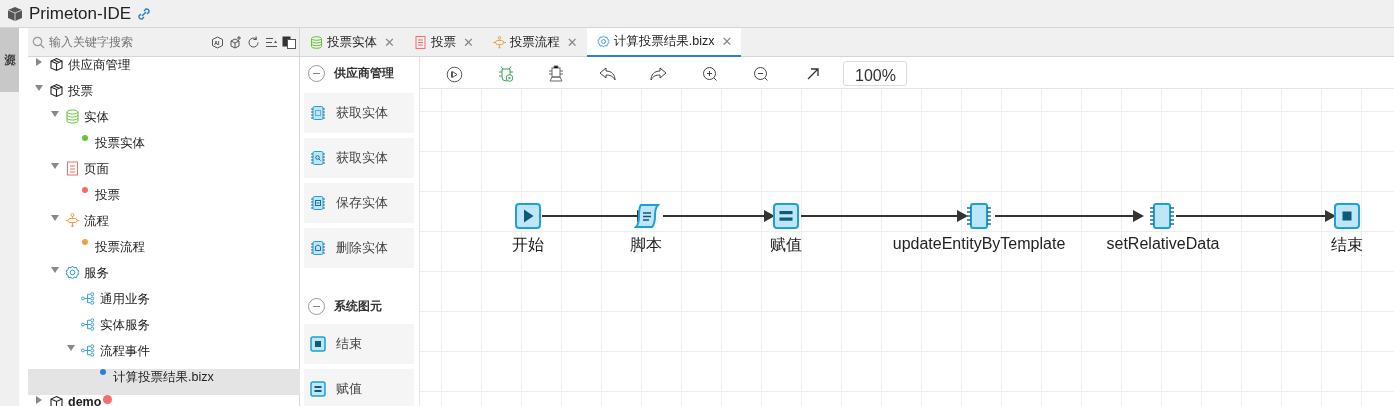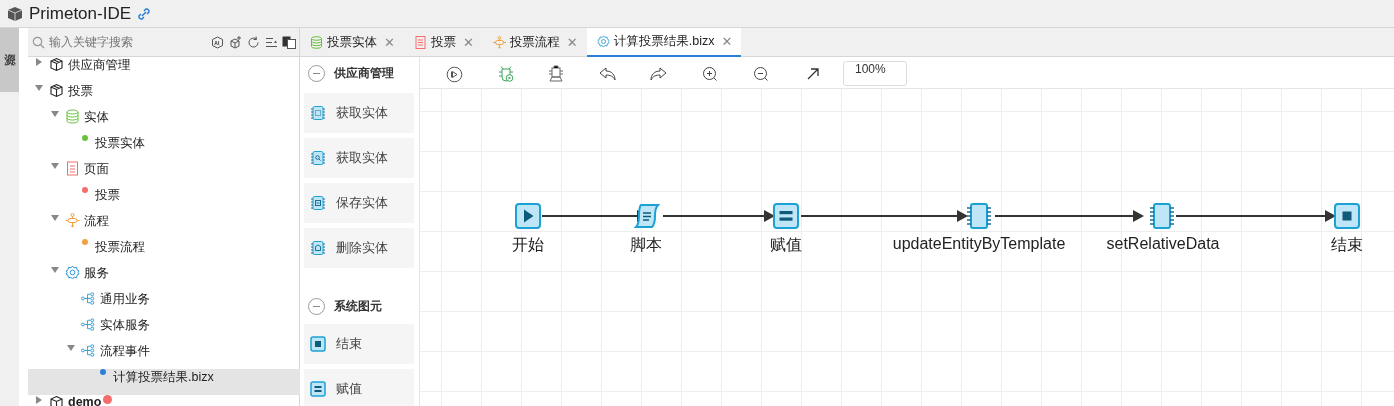--- a/index.html
+++ b/index.html
@@ -27,21 +27,21 @@
 .tab .tab-ico { width: 13px; height: 13px; margin-right: 4px; display: inline-flex; }
 .tab .close { margin-left: 7px; color: #888; font-size: 13px; }
 .palette { position: absolute; left: 300px; top: 57px; width: 120px; height: 349px; background: #fff; border-right: 1px solid #e3e3e3; }
 .pal-head { position: absolute; left: 8px; height: 30px; display: flex; align-items: center; font-size: 12px; font-weight: bold; color: #333; }
 .pal-head .minus { width: 17px; height: 17px; border: 1px solid #999; border-radius: 50%; margin-right: 9px; position: relative; }
 .pal-head .minus::after { content: ""; position: absolute; left: 4px; top: 7px; width: 7px; height: 1px; background: #888; }
 .pal-item { position: absolute; left: 4px; width: 110px; height: 40px; background: #f5f5f5; display: flex; align-items: center; padding-left: 6px; font-size: 13px; color: #444; }
 .pal-item .pico { width: 16px; height: 16px; margin-right: 10px; }
 .toolbar { position: absolute; left: 420px; top: 57px; width: 974px; height: 32px; background: #fff; border-bottom: 1px solid #e6e6e6; }
 .tb-btn { position: absolute; top: 8px; width: 18px; height: 18px; display: flex; align-items: center; justify-content: center; }
-.zoom-box { position: absolute; left: 423px; top: 4px; width: 64px; height: 25px; border: 1px solid #ddd; border-radius: 3px; font-size: 12px; color: #333; display: flex; align-items: flex-start; padding-left: 11px; }
+.zoom-box { position: absolute; left: 423px; top: 4px; width: 64px; height: 25px; border: 1px solid #ddd; border-radius: 3px; font-size: 16px; color: #333; display: flex; align-items: flex-end; padding-left: 11px; }
 .canvas { position: absolute; left: 420px; top: 89px; width: 974px; height: 317px; background-color: #fff;
   background-image: linear-gradient(to right, #eeeeee 1px, transparent 1px), linear-gradient(to bottom, #eeeeee 1px, transparent 1px);
   background-size: 40px 40px; background-position: 21px 22px; }
 .node { position: absolute; width: 26px; height: 26px; }
 .node-label { position: absolute; font-size: 16px; color: #222; white-space: nowrap; transform: translateX(-50%); }
 .edge { position: absolute; height: 2px; background: #333; }
 .edge::after { content: ""; position: absolute; right: -2px; top: -5px; border-left: 11px solid #333; border-top: 6px solid transparent; border-bottom: 6px solid transparent; }
 </style>
 </head>
 <body>

